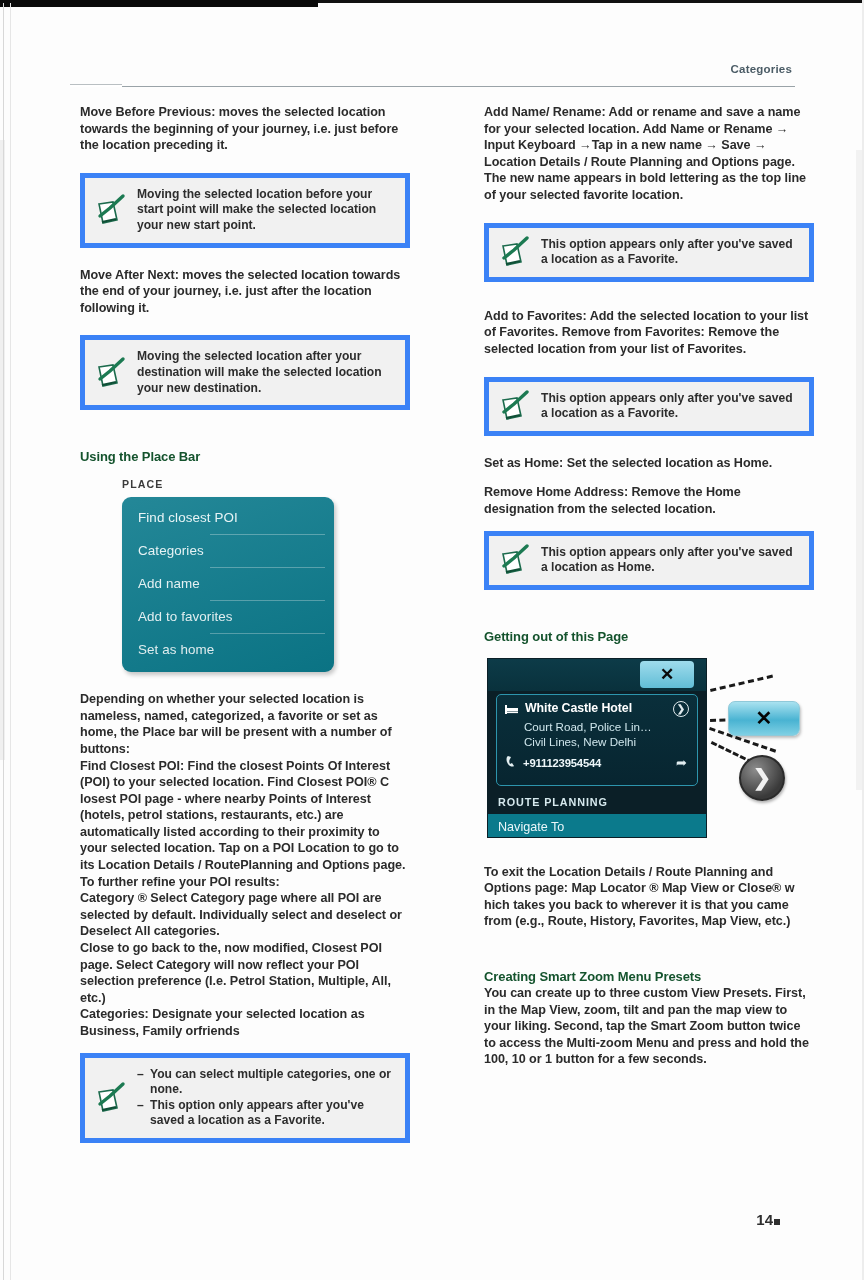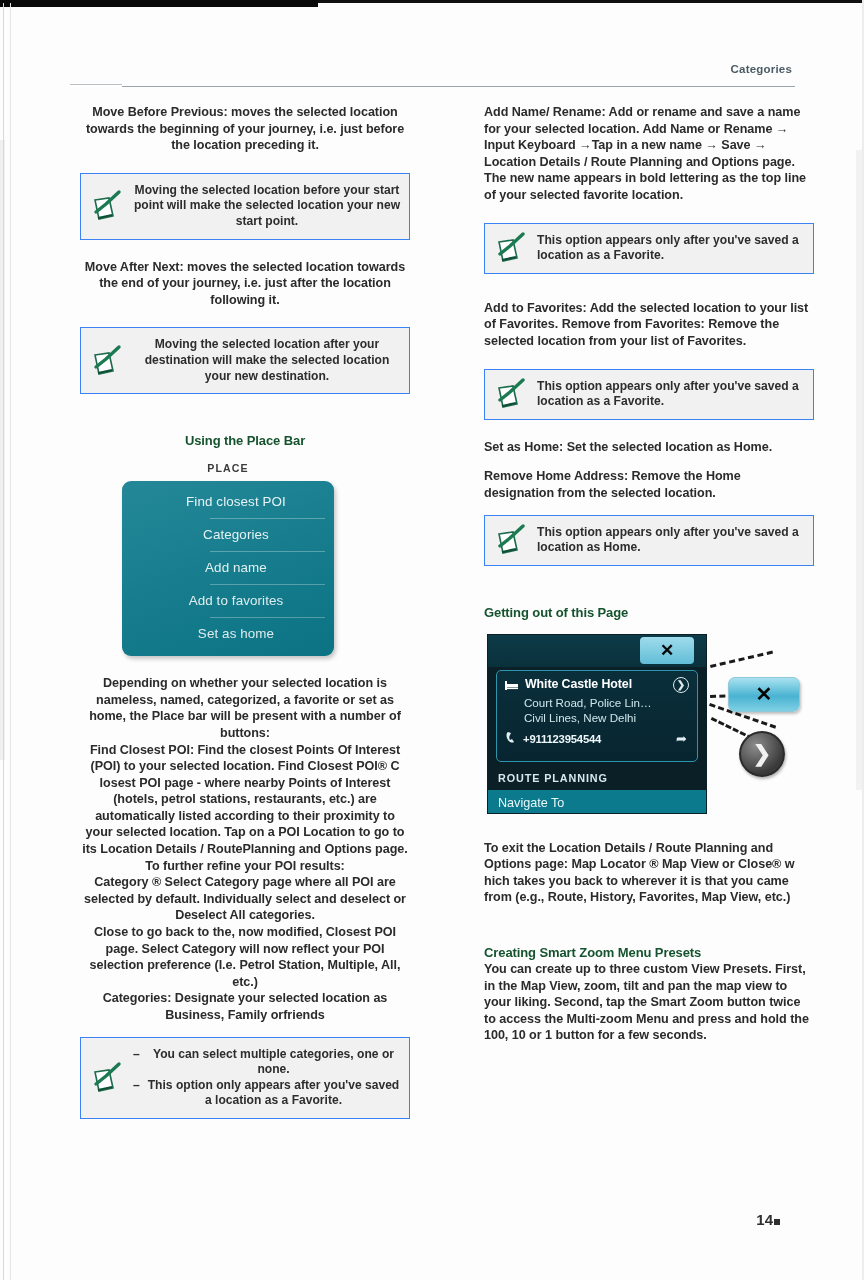--- a/index.html
+++ b/index.html
@@ -89,21 +89,21 @@
     height: 3px;
     background: #ffffff;
     border-top: 1px solid #b9bfc2;
   }
 
   
   .col {
     position: absolute;
     width: 330px;
   }
-  .col-left  { left: 80px;  top: 104px; text-align: center; }
+  .col-left  { left: 80px;  top: 104px; }
   .col-right { left: 484px; top: 104px; }
 
   p, .para {
     font-size: 12.6px;
     line-height: 16.6px;
     color: #2b2b2b;
     font-weight: bold;
     letter-spacing: -0.05px;
     margin-bottom: 0;
   }
@@ -117,21 +117,21 @@
     font-size: 13px;
     font-weight: bold;
     color: #14532d;
     line-height: 17px;
     letter-spacing: -.1px;
   }
 
   
   .note {
     position: relative;
-    border: 1px solid #3b82f6;
+    border: 5px solid #3b82f6;
     background: #f1f1f1;
     padding: 9px 8px 9px 52px;
     min-height: 44px;
     display: flex;
     align-items: center;
   }
   .note .note-text {
     font-size: 12.1px;
     line-height: 15.6px;
     font-weight: bold;

